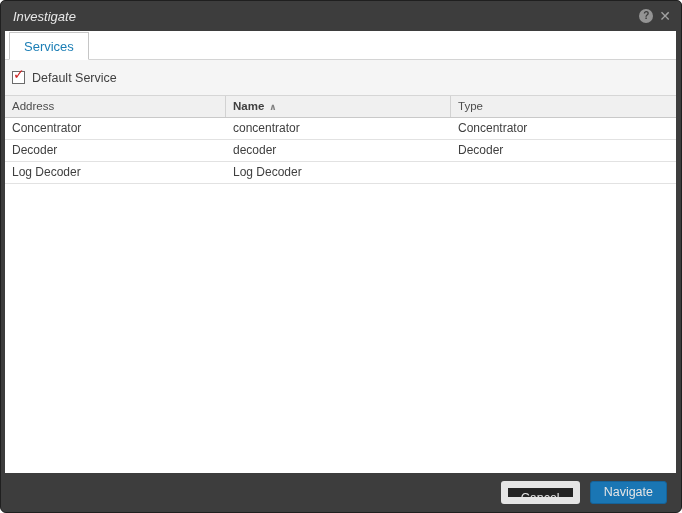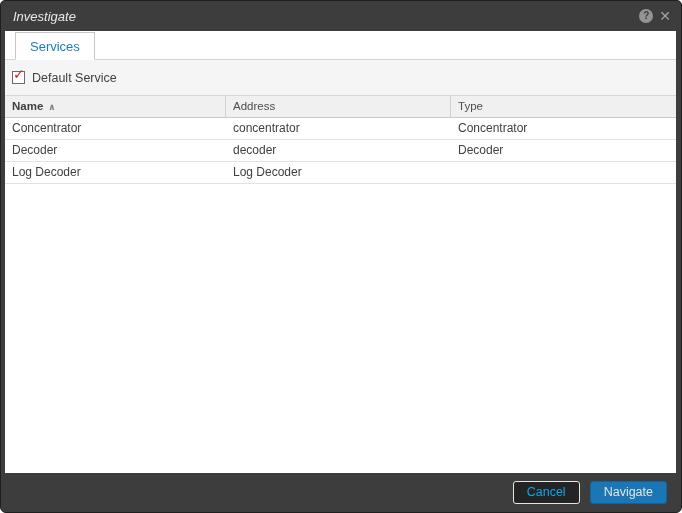--- a/index.html
+++ b/index.html
@@ -63,21 +63,21 @@
     display: flex;
     flex-direction: column;
     overflow: hidden;
   }
   .tabstrip {
     height: 29px;
     background: #ffffff;
     border-bottom: 1px solid #d4d4d4;
     display: flex;
     align-items: flex-end;
-    padding-left: 10px;
+    padding-left: 4px;
     flex: none;
   }
   .tab {
     height: 28px;
     line-height: 27px;
     padding: 0 14px;
     font-size: 13px;
     cursor: pointer;
     margin-bottom: -1px;
   }
@@ -185,22 +185,22 @@
     height: 23px;
     padding: 0 13px;
     font-size: 12.5px;
     font-family: inherit;
     border-radius: 3px;
     cursor: pointer;
     line-height: 21px;
   }
   .btn-cancel {
     background: #242424;
-    color: #0ea5e9;
-    border: 1px solid #e5e5e5;
+    color: #e5e5e5;
+    border: 7px solid #e5e5e5;
   }
   .btn-navigate {
     background: #1a76b4;
     color: #e5e5e5;
     border: 1px solid #15639a;
   }
 </style>
 </head>
 <body>
 
@@ -221,26 +221,26 @@
     </div>
 
     <div class="toolbar">
       <div class="checkbox">
         <span class="check-glyph">✓</span>
       </div>
       <span class="checkbox-label">Default Service</span>
     </div>
 
     <div class="grid-header">
+      <div class="hcell">
+        <span>Address</span>
+      </div>
       <div class="hcell sorted">
         <span>Name</span>
         <span class="sort-icon">∧</span>
-      </div>
-      <div class="hcell">
-        <span>Address</span>
       </div>
       <div class="hcell">
         <span>Type</span>
       </div>
     </div>
 
     <div class="grid-row">
       <div class="cell">Concentrator</div>
       <div class="cell">concentrator</div>
       <div class="cell">Concentrator</div>

